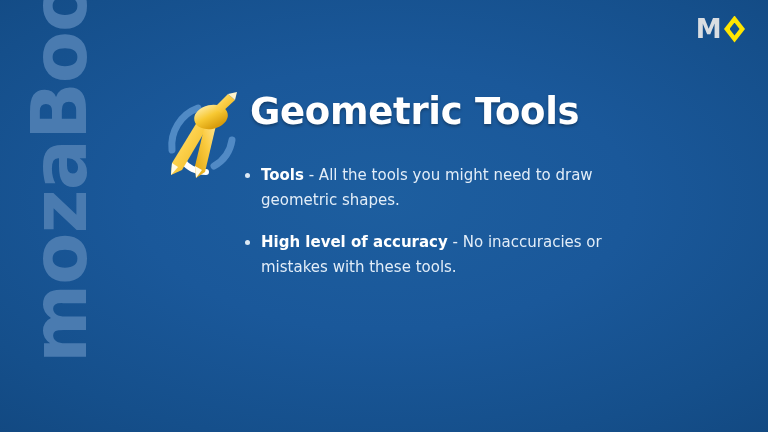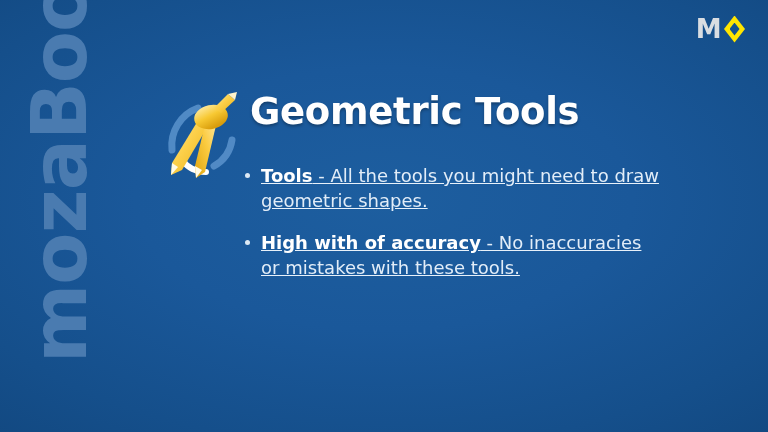--- a/index.html
+++ b/index.html
@@ -117,23 +117,22 @@
     left: 240px;
     top: 163px;
     width: 420px;
   }
   .bullet-item {
     position: relative;
     padding-left: 21px;
     margin-bottom: 17px;
     color: #e8f1fa;
     font-family: "DejaVu Sans", sans-serif;
-    font-size: 18px;
+    font-size: 15px;
     line-height: 25px;
-    text-decoration: underline;
   }
   .bullet-dot {
     position: absolute;
     left: 5px;
     top: 10px;
     width: 5px;
     height: 5px;
     border-radius: 50%;
     background: #dce9f5;
   }
@@ -205,18 +204,18 @@
 
   <div id="bullet-list">
 
     <div class="bullet-item">
       <span class="bullet-dot"></span>
       <span class="bullet-lead">Tools</span><span class="bullet-rest">  - All the tools you might need to draw geometric shapes.</span>
     </div>
 
     <div class="bullet-item">
       <span class="bullet-dot"></span>
-      <span class="bullet-lead">High with of accuracy</span><span class="bullet-rest"> - No inaccuracies or mistakes with these tools.</span>
+      <span class="bullet-lead">High level of accuracy</span><span class="bullet-rest"> - No inaccuracies or mistakes with these tools.</span>
     </div>
 
   </div>
 
 </div>
 
 </body></html>

